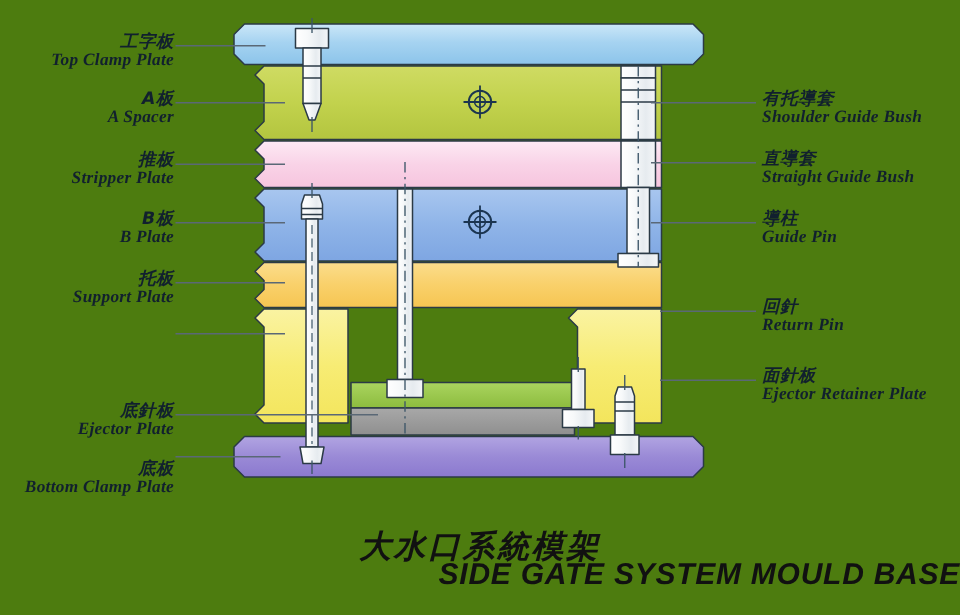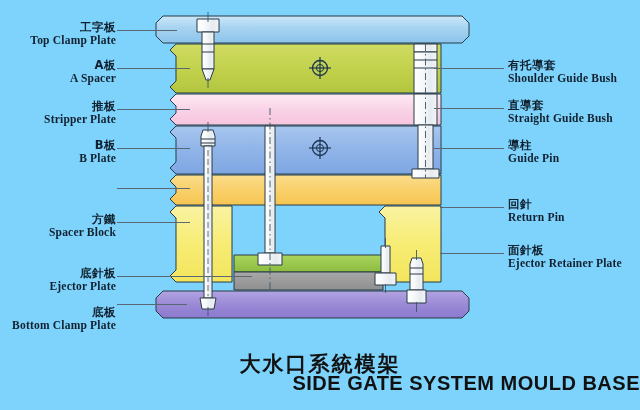--- a/index.html
+++ b/index.html
@@ -4,23 +4,24 @@
 <style>
   html, body {
     margin: 0;
     padding: 0;
     background: #ffffff;
   }
   #page {
     position: relative;
     width: 640px;
     height: 410px;
-    background: #7dd3fc;
+    background: #4d7c0f;
     overflow: hidden;
     font-family: "Liberation Serif", "DejaVu Serif", serif;
+    font-style: italic;
   }
   
   .label-block {
     position: absolute;
     color: #11202e;
     line-height: 1.12;
     white-space: nowrap;
   }
   .label-left { text-align: right; }
   .label-right { text-align: left; }
@@ -250,25 +251,25 @@
   <div class="label-block label-left" style="right:524px; top:100px;">
     <span class="lbl-cn">推板</span>
     <span class="lbl-en">Stripper Plate</span>
   </div>
 
   <div class="label-block label-left" style="right:524px; top:139px;">
     <span class="lbl-cn">B板</span>
     <span class="lbl-en">B Plate</span>
   </div>
 
-
-  <div class="label-block label-left" style="right:524px; top:213px;">
-    <span class="lbl-cn">方鐵</span>
-    <span class="lbl-en">Spacer Block</span>
-  </div>
+  <div class="label-block label-left" style="right:524px; top:179px;">
+    <span class="lbl-cn">托板</span>
+    <span class="lbl-en">Support Plate</span>
+  </div>
+
 
   <div class="label-block label-left" style="right:524px; top:267px;">
     <span class="lbl-cn">底針板</span>
     <span class="lbl-en">Ejector Plate</span>
   </div>
 
   <div class="label-block label-left" style="right:524px; top:306px;">
     <span class="lbl-cn">底板</span>
     <span class="lbl-en">Bottom Clamp Plate</span>
   </div>

